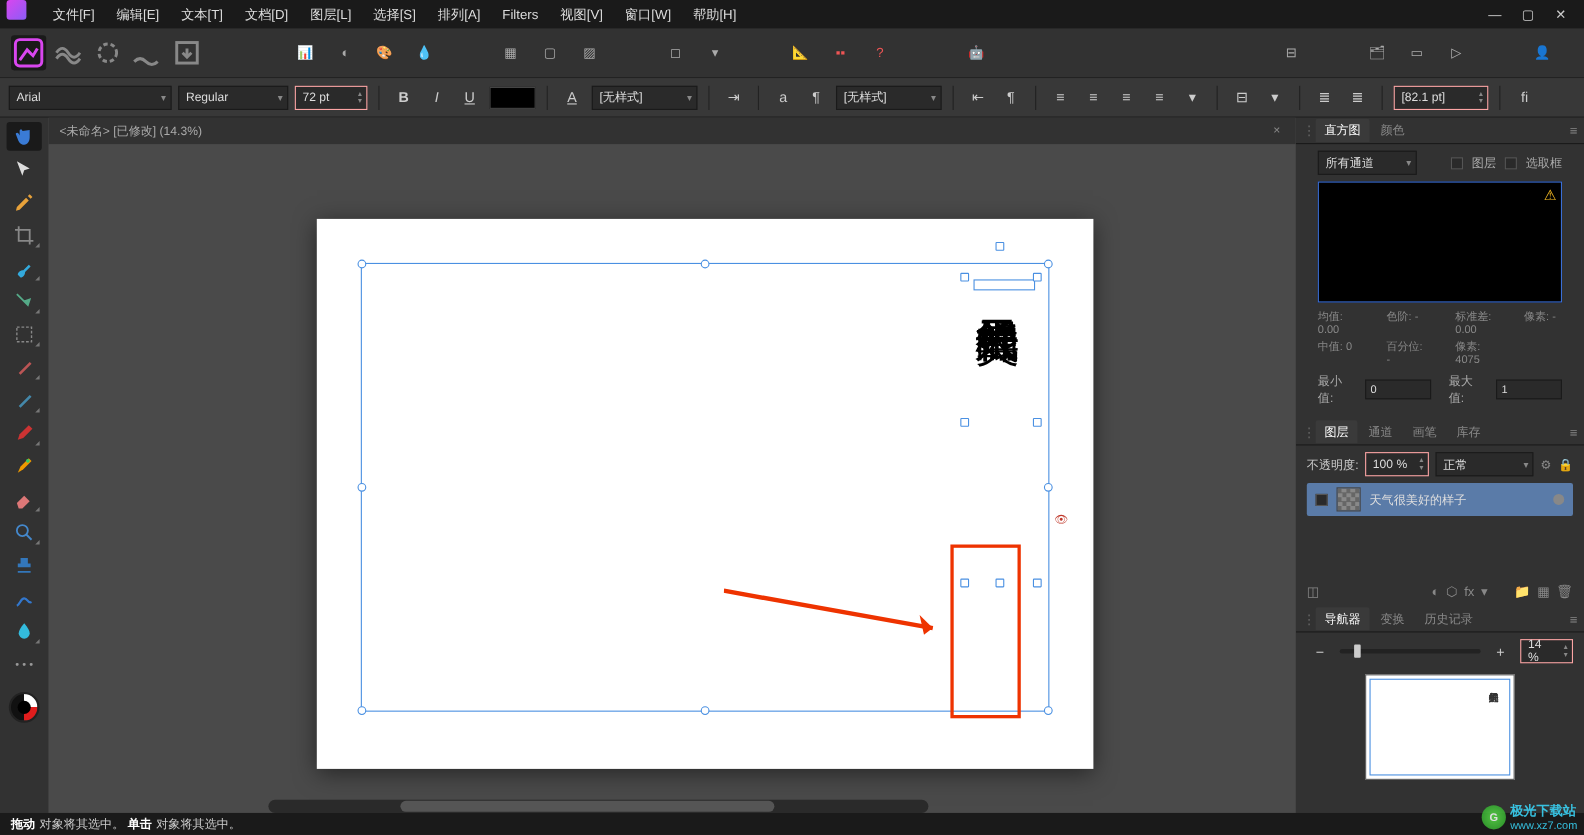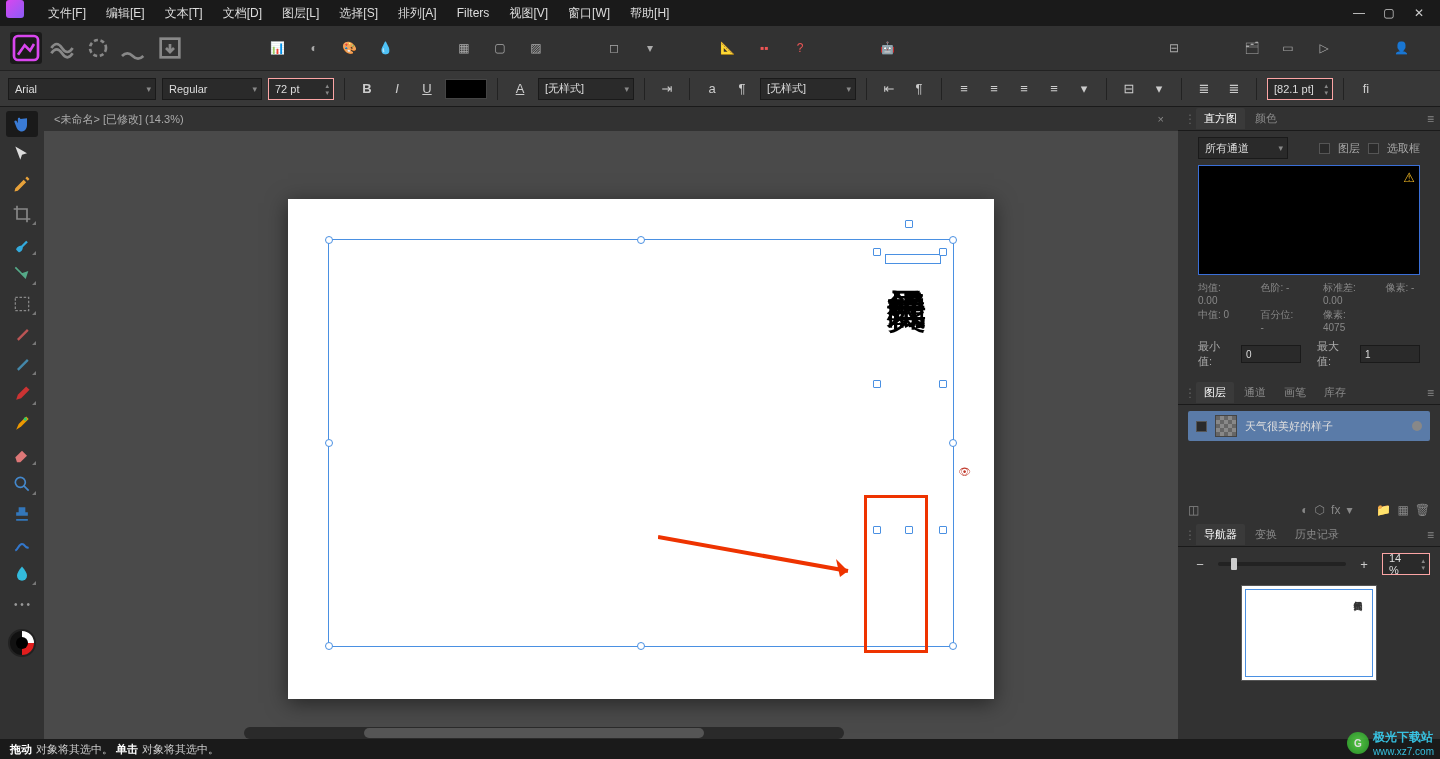--- a/index.html
+++ b/index.html
@@ -196,21 +196,21 @@
   <div class="opt-btn">≡</div>
   <div class="opt-btn">≡</div>
   <div class="opt-btn">▾</div>
   <div class="divider"></div>
   <div class="opt-btn">⊟</div>
   <div class="opt-btn">▾</div>
   <div class="divider"></div>
   <div class="opt-btn">≣</div>
   <div class="opt-btn">≣</div>
   <div class="divider"></div>
-  <div class="spin-box" style="width:66px">[82.1 pt]</div>
+  <div class="spin-box" style="width:86px">[82.1 pt]</div>
   <div class="divider"></div>
   <div class="opt-btn">fi</div>
 </div>
 
 <div class="main">
 
   <div class="left-tools">
     <div class="lt-btn active">
         <svg viewBox="0 0 24 24" fill="#3a7bd5">
           <path d="M9 2v10M12 1v11M15 2v10M18 5v8c0 4-2 8-6 8s-6-3-7-6l-2-5c-1-2 2-3 3-1l1 2V6c0-2 3-2 3 0"></path>
@@ -392,20 +392,27 @@
 
     <div class="panel-tabs">
       <span class="drag">⋮⋮</span>
       <span class="ptab active">图层</span>
       <span class="ptab">通道</span>
       <span class="ptab">画笔</span>
       <span class="ptab">库存</span>
       <span class="menu">≡</span>
     </div>
     <div class="layers-panel">
+      <div class="layers-row">
+        <span>不透明度:</span>
+        <div class="spin-box" style="width:58px">100 %</div>
+        <div class="select-box" style="flex:1">正常</div>
+        <span style="color:#888">⚙</span>
+        <span style="color:#888">🔒</span>
+      </div>
       <div class="layer-item">
         <span class="chk"></span>
         <div class="layer-thumb"></div>
         <span>天气很美好的样子</span>
         <span class="vis-dot"></span>
       </div>
     </div>
     <div style="height:50px"></div>
     <div class="layer-actions">
       <span>◫</span>

